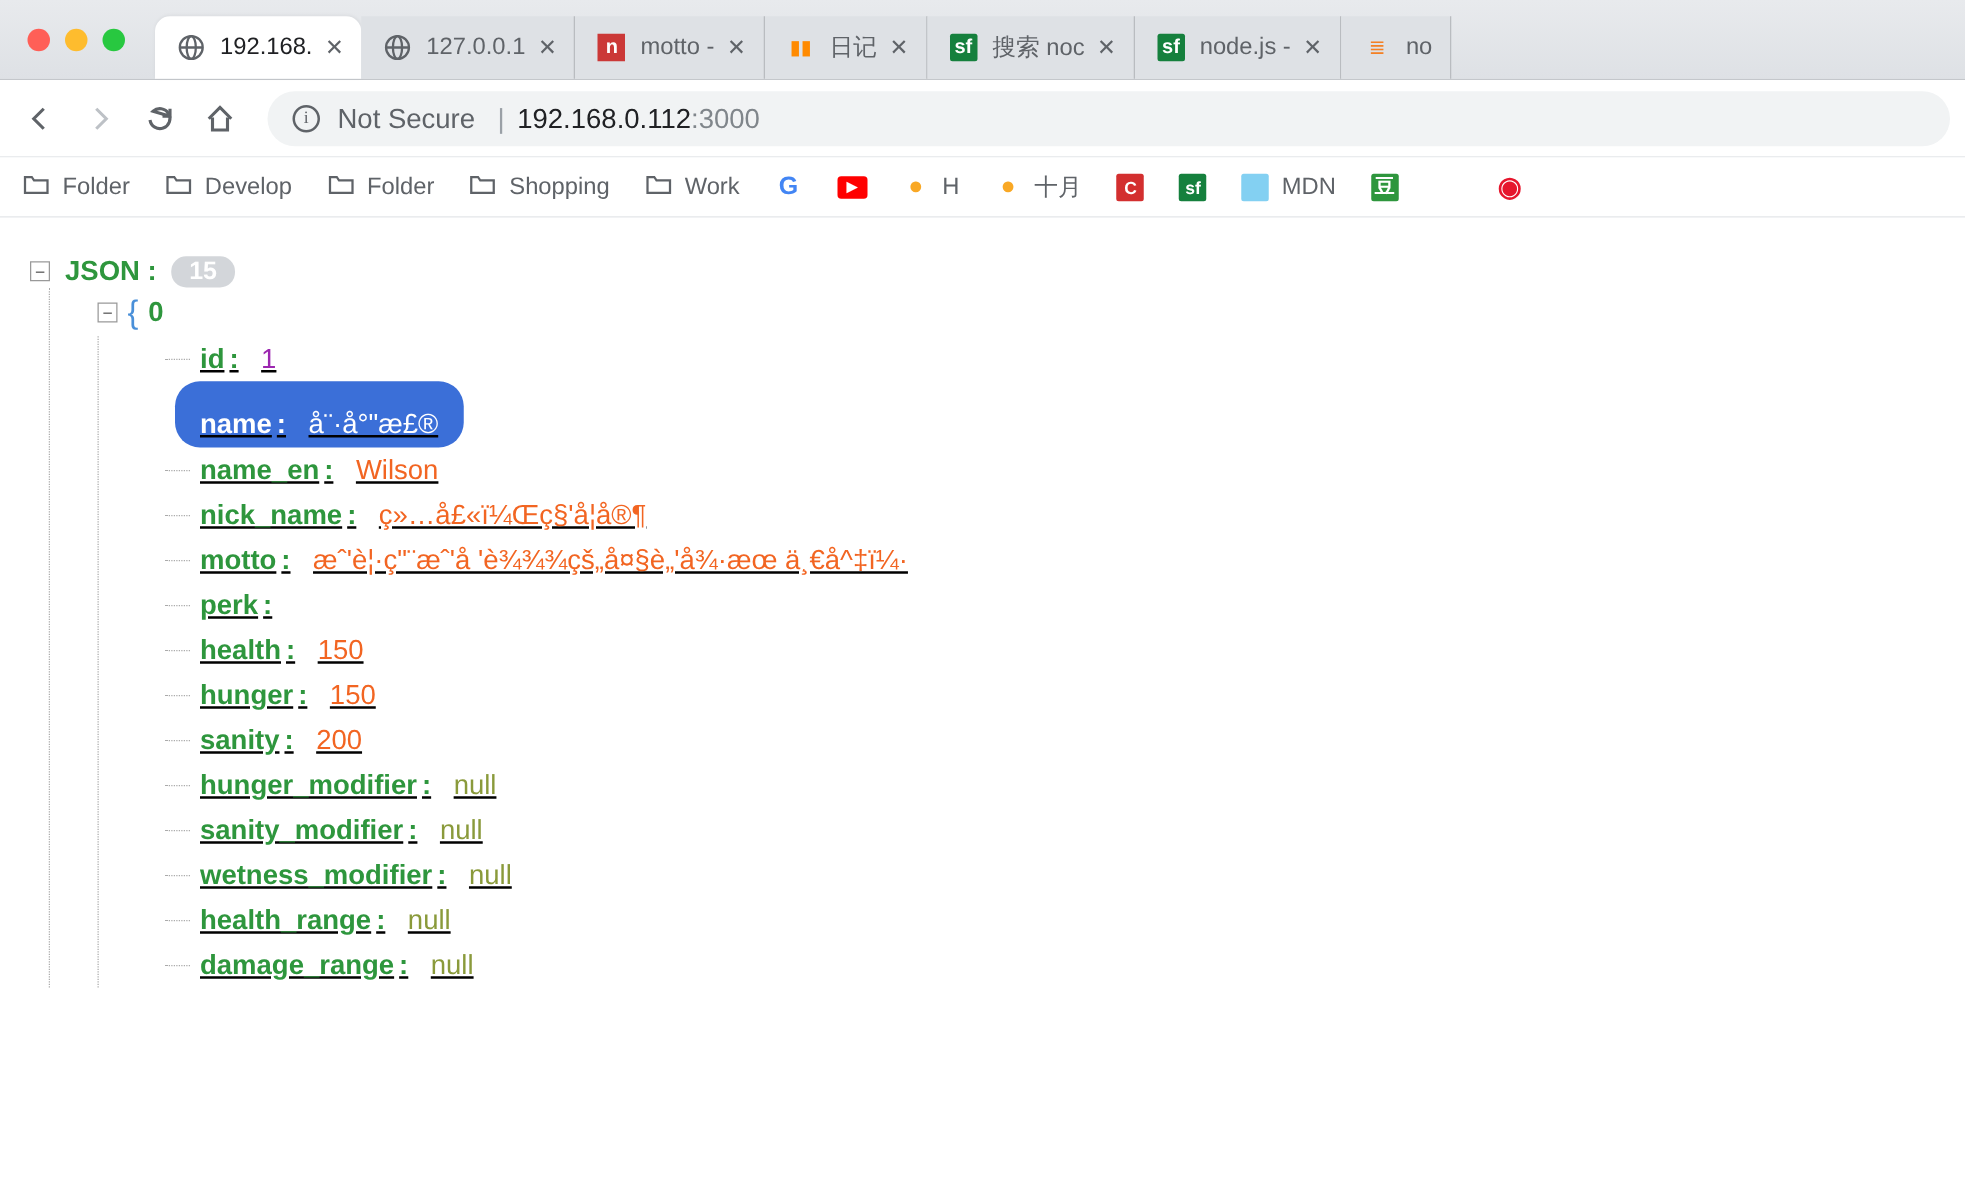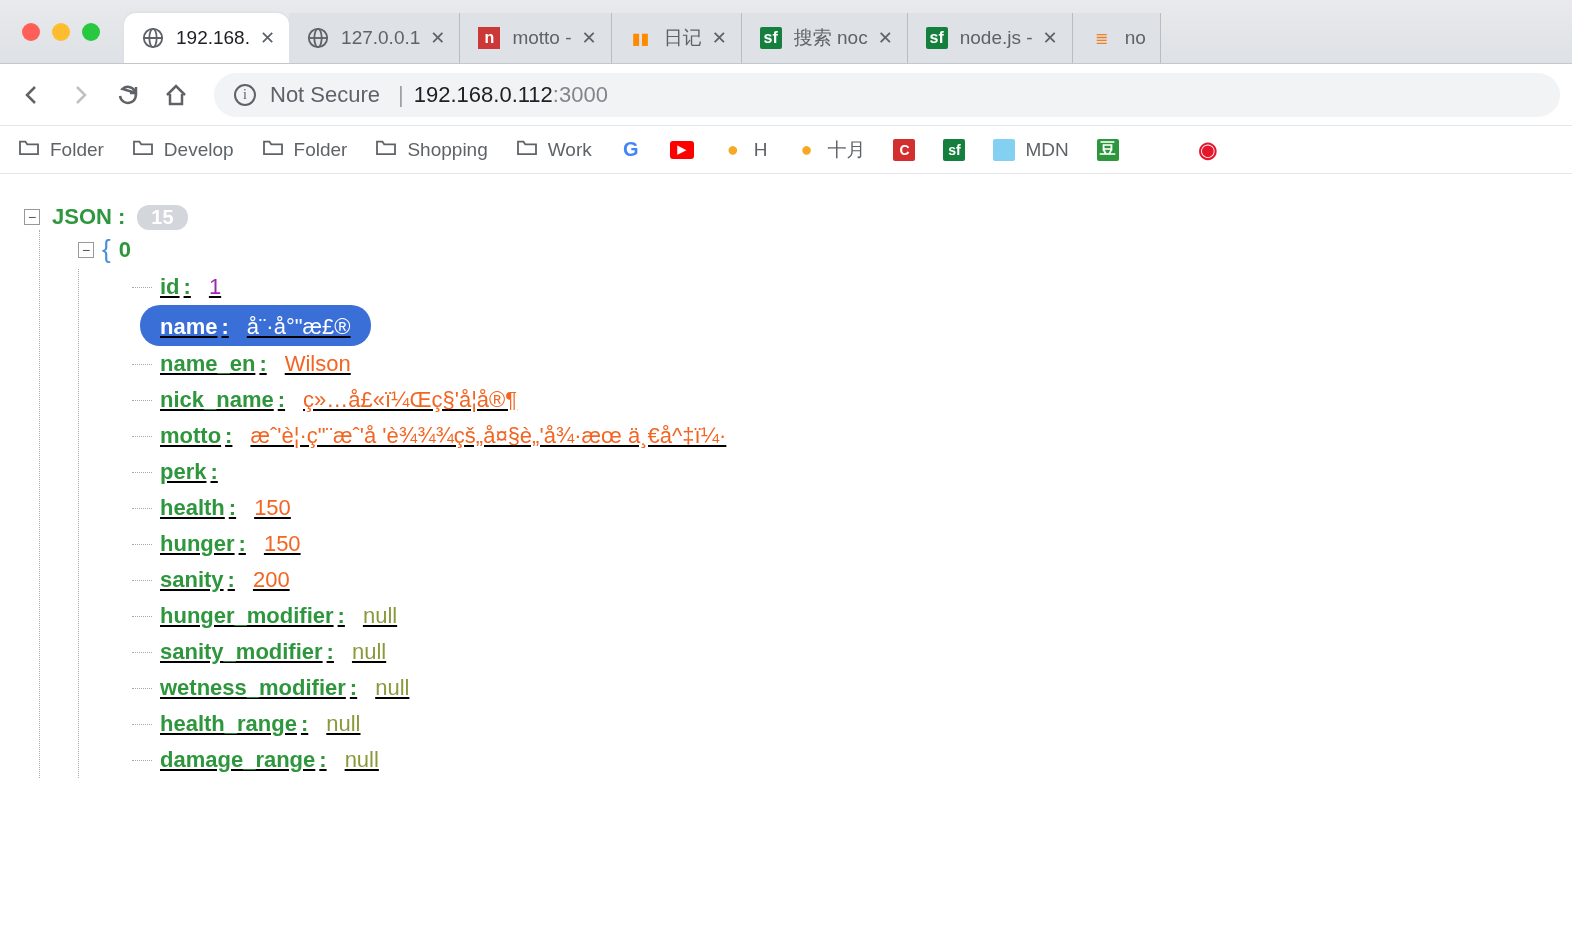--- a/index.html
+++ b/index.html
@@ -287,21 +287,21 @@
   font-weight: bold;
   margin-right: 18px;
 }
 .val-num { color: #9c27b0; font-weight: 500; }
 .val-str { color: #f26522; }
 .val-null { color: #8a9a3b; }
 
 .json-row.selected {
   background: #3b6fd8;
   border-radius: 20px;
-  padding: 9px 20px 6px 20px;
+  padding: 21px 20px 6px 20px;
   display: inline-flex;
   margin-left: 8px;
 }
 .json-row.selected::before { display: none; }
 .json-row.selected .key,
 .json-row.selected .colon,
 .json-row.selected .val-str {
   color: #fff;
 }
 </style>

